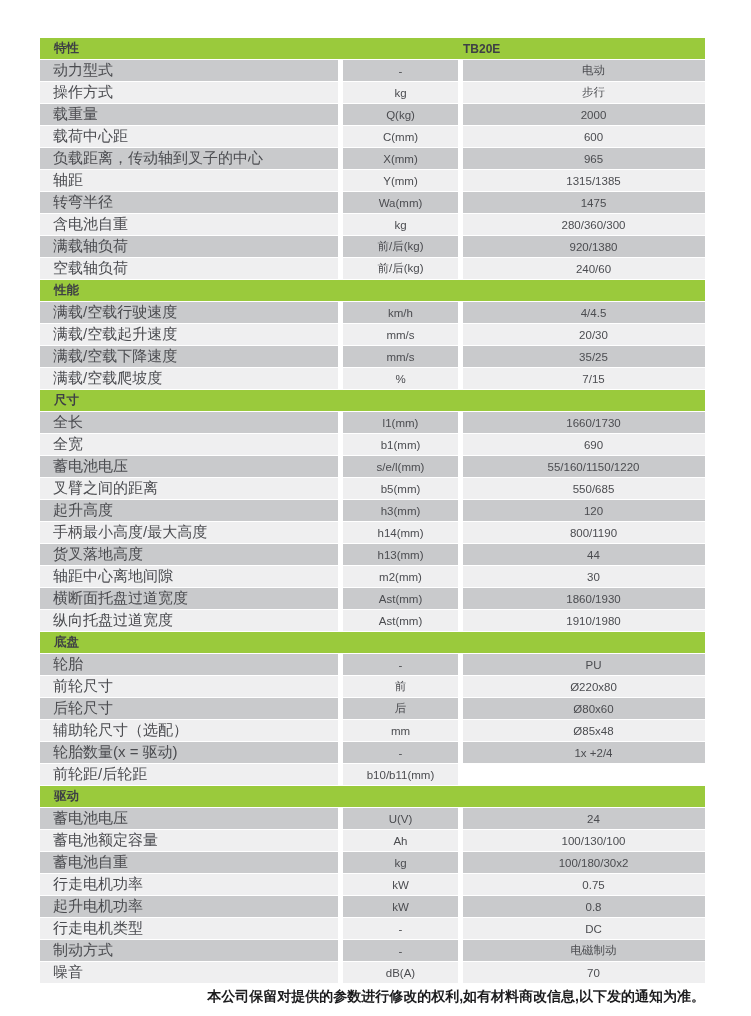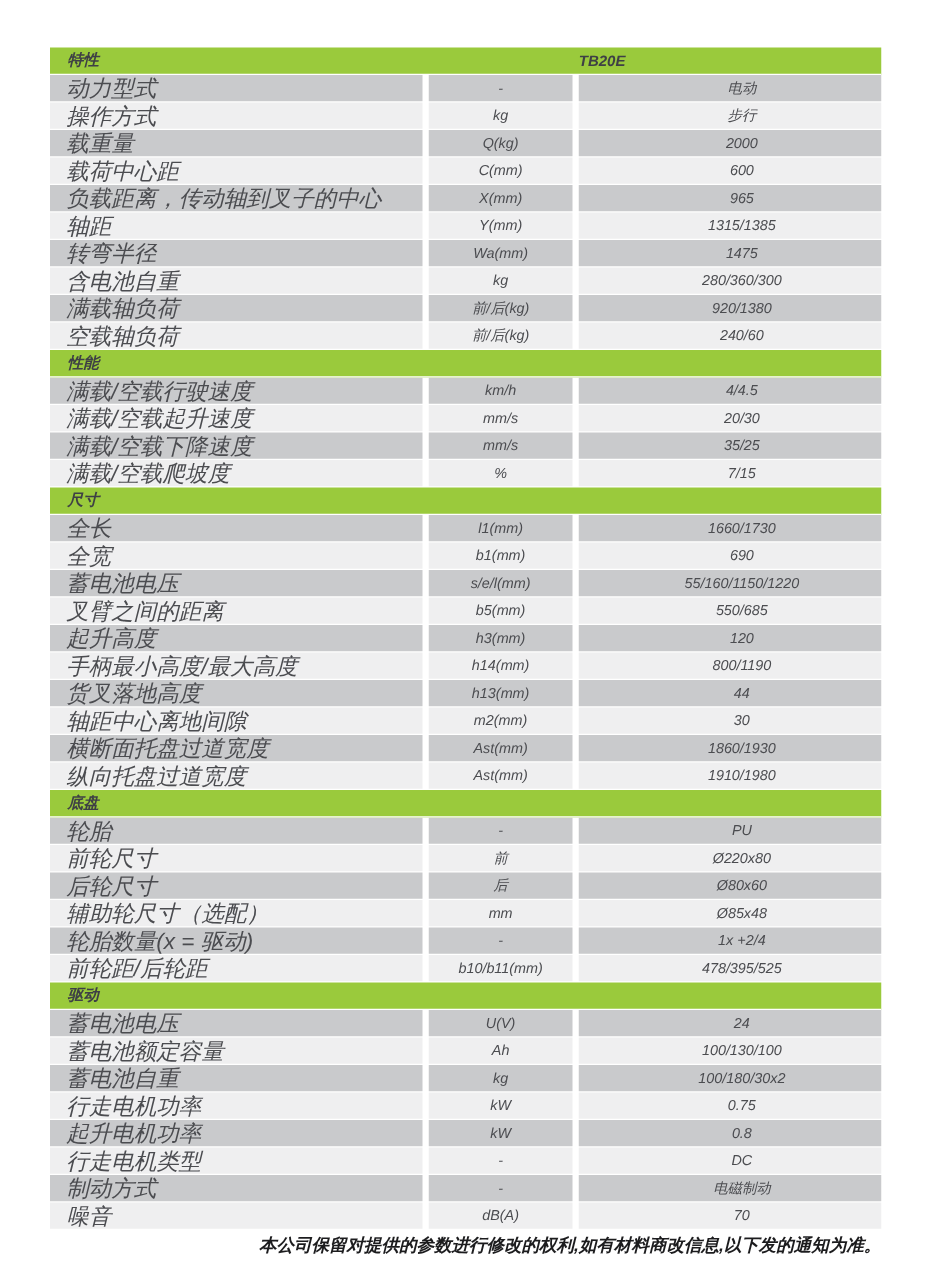--- a/index.html
+++ b/index.html
@@ -3,21 +3,20 @@
 <meta charset="utf-8">
 <style>
   html, body { margin: 0; padding: 0; background: #ffffff; }
   .page {
     position: relative;
     width: 751px;
     height: 1016px;
     background: #ffffff;
     font-family: "Liberation Sans", sans-serif;
     overflow: hidden;
-    font-style: italic;
   }
   .spec-table {
     position: absolute;
     left: 40px;
     top: 38px;
     width: 665px;
   }
   .section-header {
     position: relative;
     height: 22px;
@@ -53,21 +52,21 @@
     align-items: center;
     box-sizing: border-box;
     color: var(--text, #4b4c50);
     height: 21px;
   }
   .row.dark  .cell { background: var(--row-dark, #c9cacc); }
   .row.light .cell { background: var(--row-light, #efeff0); }
   .cell.label {
     width: 298px;
     padding-left: 13px;
-    font-size: 18px;
+    font-size: 15px;
   }
   .colgap { width: 5px; height: 21px; background: transparent; }
   .cell.unit {
     width: 115px;
     justify-content: center;
     font-size: 11.5px;
     text-align: center;
   }
   .cell.value {
     width: 242px;
@@ -306,21 +305,20 @@
         <div class="colgap"></div>
         <div class="cell unit">-</div>
         <div class="colgap"></div>
         <div class="cell value">1x +2/4</div>
       </div>
       <div class="row light">
         <div class="cell label">前轮距/后轮距</div>
         <div class="colgap"></div>
         <div class="cell unit">b10/b11(mm)</div>
         <div class="colgap"></div>
-        <div class="cell value">478/395/525</div>
       </div>
       <div class="section-header">
         <div class="section-title">驱动</div>
       </div>
       <div class="row dark">
         <div class="cell label">蓄电池电压</div>
         <div class="colgap"></div>
         <div class="cell unit">U(V)</div>
         <div class="colgap"></div>
         <div class="cell value">24</div>

